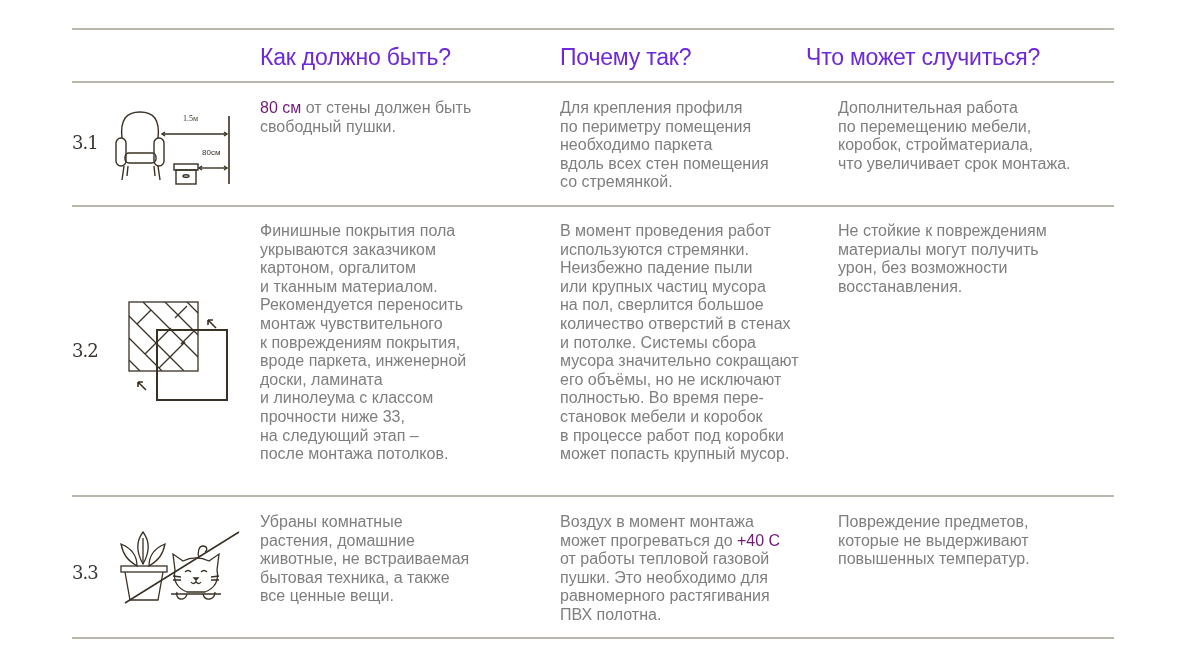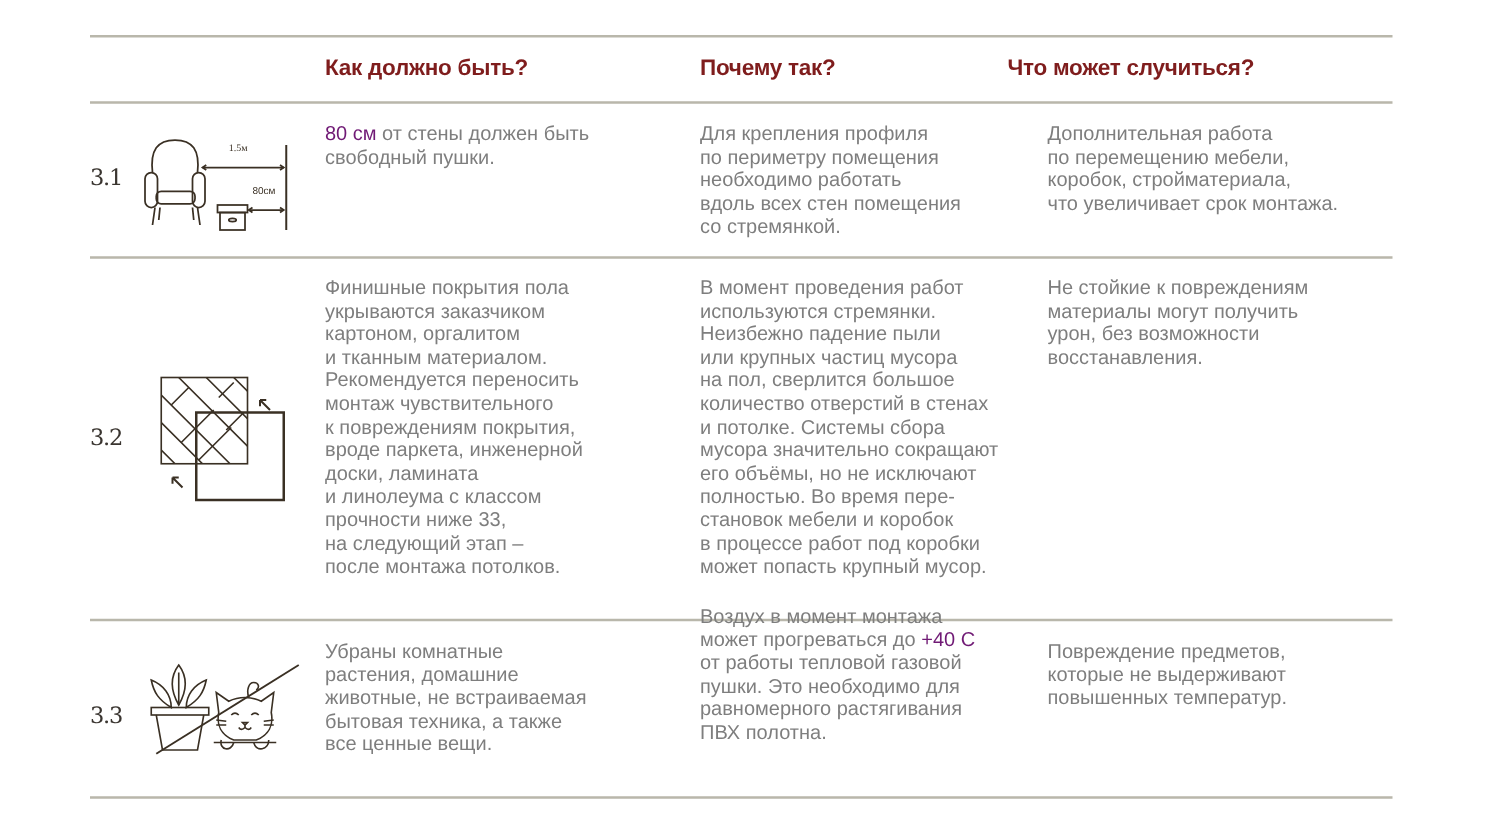--- a/index.html
+++ b/index.html
@@ -1,20 +1,20 @@
 <!DOCTYPE html>
 <html><head>
 <meta charset="utf-8">
 <style>
   html, body { margin:0; padding:0; background:#ffffff; }
   body { width:1190px; height:669px; position:relative; overflow:hidden;
          font-family:"Liberation Sans", sans-serif; color:#7a7a7a; }
   .hline { position:absolute; left:72px; width:1042px; height:2px; background:#b9b7ab; }
   .hdr { position:absolute; top:44px; font-family:"Liberation Sans", sans-serif;
-         font-weight:bold; font-size:18px; color:#7f1d1d; letter-spacing:-0.2px; }
+         font-weight:normal; font-size:23px; color:#6d28d9; letter-spacing:-0.2px; }
   .num { position:absolute; left:72px; font-family:"DejaVu Serif", serif;
          font-size:18px; color:#3a3530; letter-spacing:-1px; }
   .cell { position:absolute; font-family:"Liberation Sans", sans-serif; font-size:16px;
           line-height:18.6px; color:#7e7e7e; white-space:pre-line; }
   .cell b { color:#701a75; font-weight:normal; }
   .icon { position:absolute; }
   .icon svg { display:block; }
 </style>
 </head>
 <body>
@@ -55,21 +55,21 @@
       <path d="M89 62 L117 62"></path>
       <path d="M92 60 L89 62 L92 64 M114 60 L117 62 L114 64"></path>
     </svg>
     <span style="position:absolute; left:73px; top:8px; font-size:8px; color:#3a3024; font-family:Liberation Serif, serif;">1.5м</span>
     <span style="position:absolute; left:92px; top:42px; font-size:8px; color:#3a3024; font-family:'Liberation Sans',sans-serif;">80см</span>
   </div>
   <div class="cell" style="left:260px; top:99px"><b>80 см</b><span> от стены должен быть
 свободный пушки.</span></div>
   <div class="cell" style="left:560px; top:99px">Для крепления профиля
 по периметру помещения
-необходимо работать
+необходимо паркета
 вдоль всех стен помещения
 со стремянкой.</div>
   <div class="cell" style="left:838px; top:99px">Дополнительная работа
 по перемещению мебели,
 коробок, стройматериала,
 что увеличивает срок монтажа.</div>
 </div>
 
 <div>
   <div class="num" style="top:340px">3.2</div>
@@ -144,21 +144,21 @@
       <path d="M56 66 L106 66"></path>
 
       <path d="M10 75 L124 4" stroke-width="1.5"></path>
     </svg>
   </div>
   <div class="cell" style="left:260px; top:513px">Убраны комнатные
 растения, домашние
 животные, не встраиваемая
 бытовая техника, а также
 все ценные вещи.</div>
-  <div class="cell" style="left:560px; top:485px"><span>Воздух в момент монтажа
+  <div class="cell" style="left:560px; top:513px"><span>Воздух в момент монтажа
 может прогреваться до </span><b>+40 С</b><span>
 от работы тепловой газовой
 пушки. Это необходимо для
 равномерного растягивания
 ПВХ полотна.</span></div>
   <div class="cell" style="left:838px; top:513px">Повреждение предметов,
 которые не выдерживают
 повышенных температур.</div>
 </div>
 

